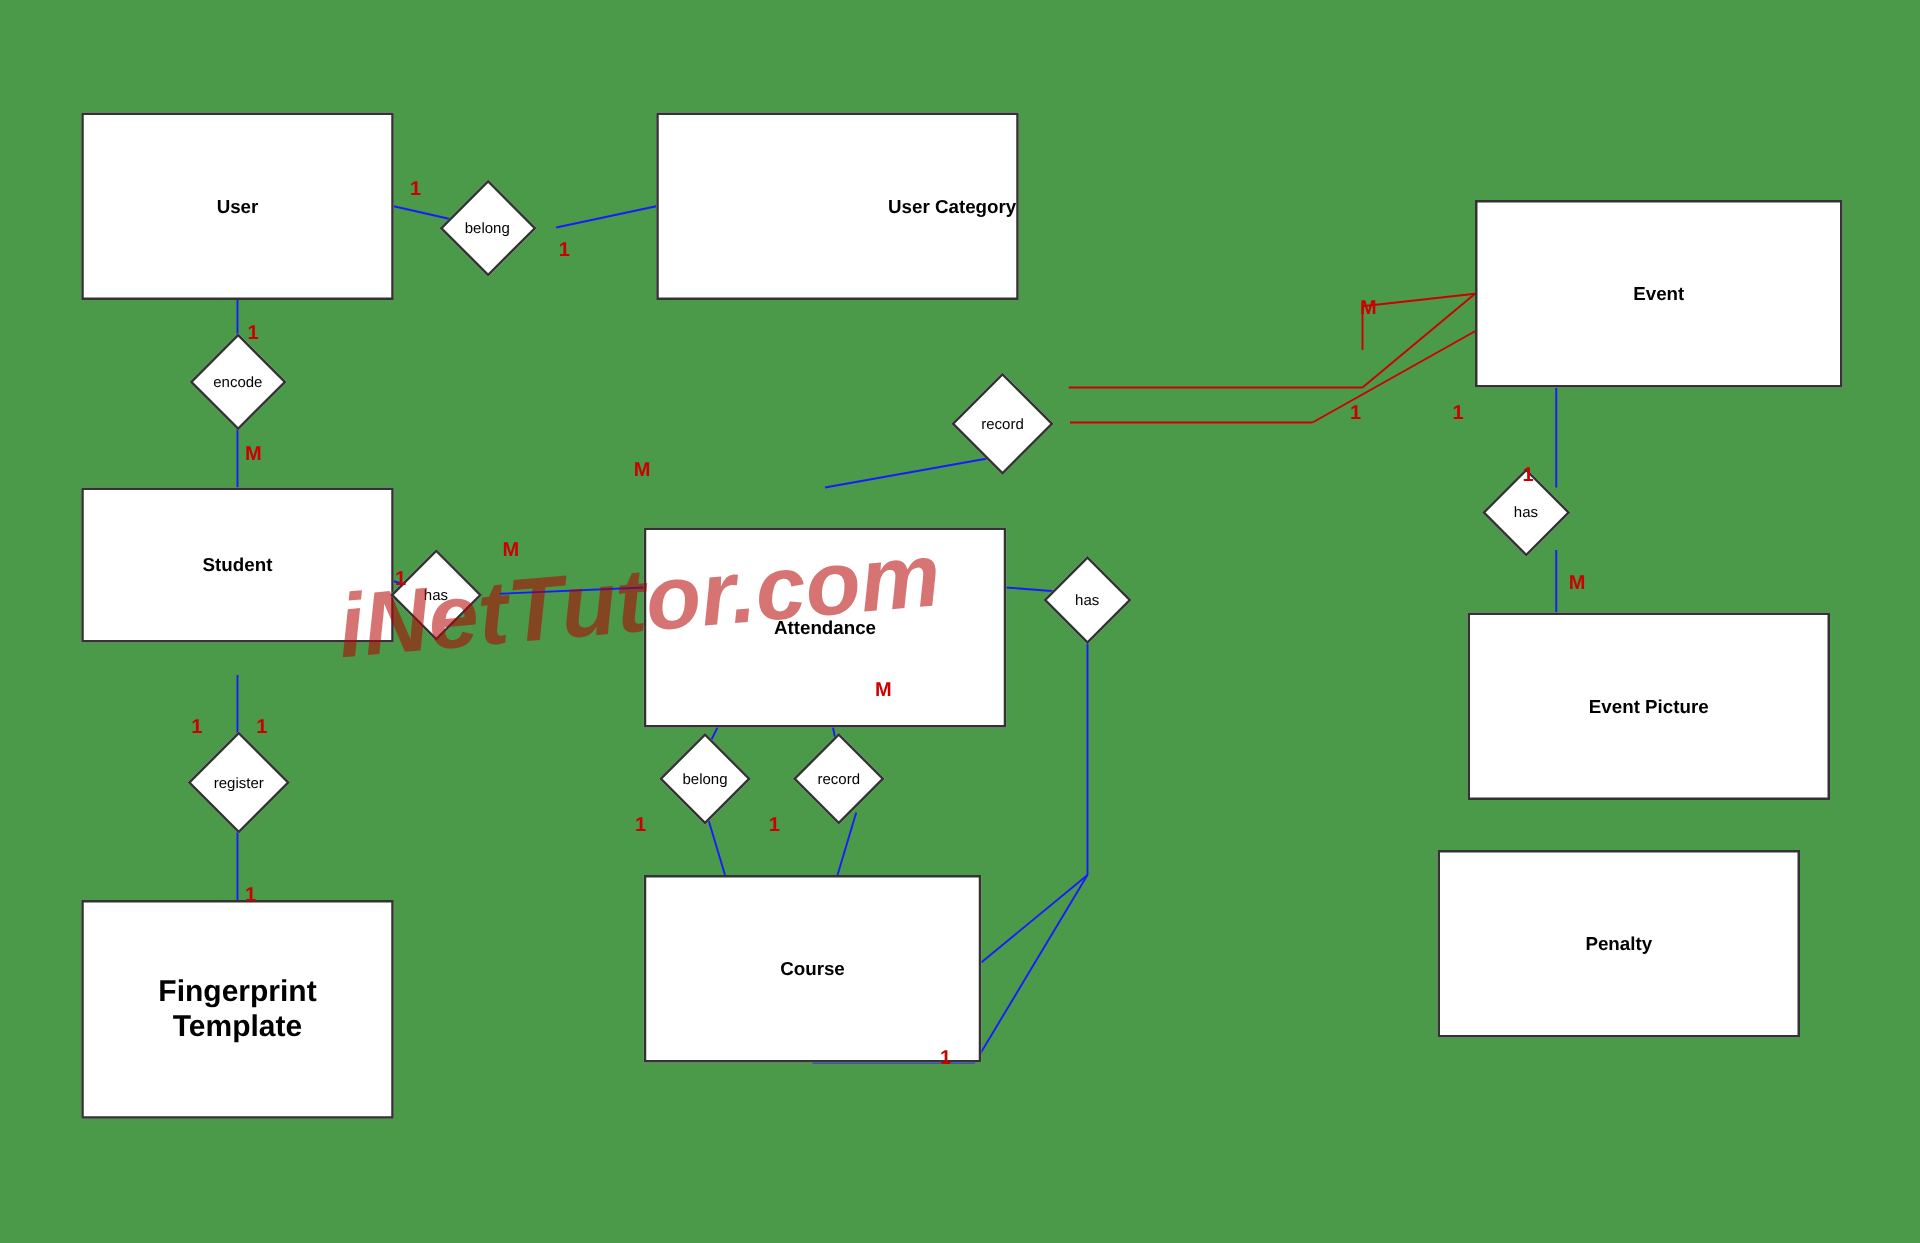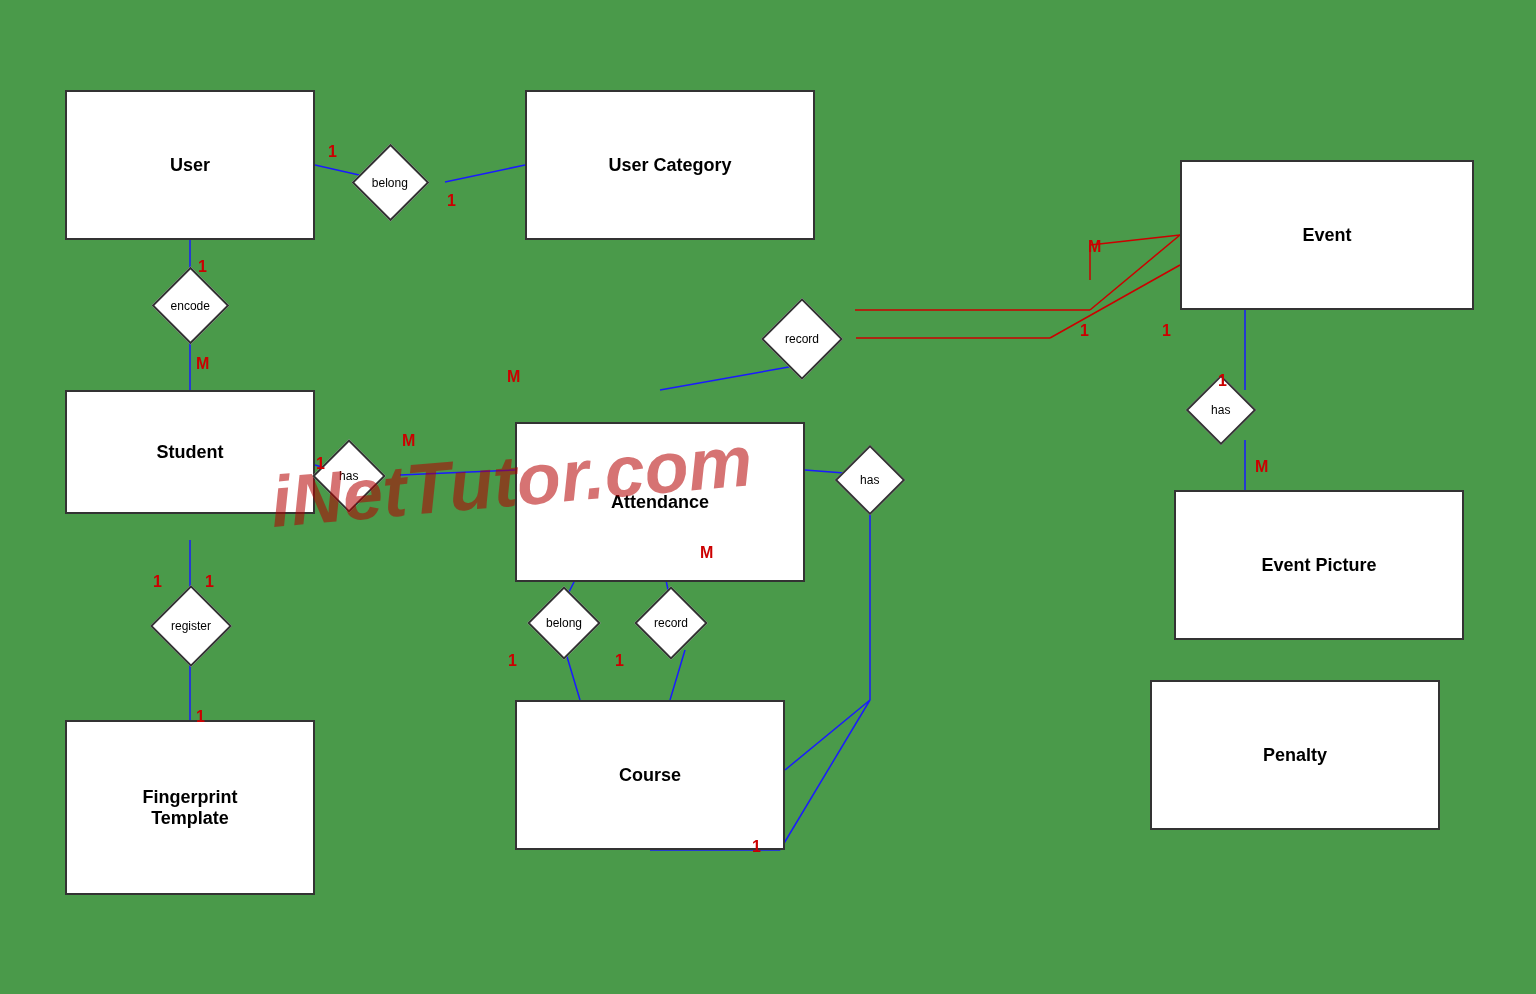--- a/index.html
+++ b/index.html
@@ -19,21 +19,21 @@
     
     .entity {
       position: absolute;
       background: white;
       border: 2px solid #333;
       display: flex;
       align-items: center;
       justify-content: center;
       text-align: center;
       font-weight: bold;
-      font-size: 18px;
+      font-size: 15px;
     }
     
     .relationship {
       position: absolute;
       background: white;
       border: 2px solid #333;
       transform: rotate(45deg);
       display: flex;
       align-items: center;
       justify-content: center;
@@ -126,21 +126,21 @@
     <line x1="780" y1="850" x2="870" y2="700" stroke="#1a1aff" stroke-width="1.5"></line>
 
     <line x1="855" y1="310" x2="1090" y2="310" stroke="#cc0000" stroke-width="1.5"></line>
     <line x1="1090" y1="310" x2="1180" y2="235" stroke="#cc0000" stroke-width="1.5"></line>
   </svg>
 
   <div class="entity" style="left:65px; top:90px; width:250px; height:150px;">
     <span>User</span>
   </div>
 
-  <div class="entity" style="left:525px; top:90px; width:290px; height:150px;">
+  <div class="entity" style="left:525px; top:90px; width:290px; height:150px;justify-content:flex-end;">
     <span>User Category</span>
   </div>
 
   <div class="entity" style="left:1180px; top:160px; width:294px; height:150px;">
     <span>Event</span>
   </div>
 
   <div class="entity" style="left:65px; top:390px; width:250px; height:124px;">
     <span>Student</span>
   </div>
@@ -150,21 +150,21 @@
   </div>
 
   <div class="entity" style="left:1174px; top:490px; width:290px; height:150px;">
     <span>Event Picture</span>
   </div>
 
   <div class="entity" style="left:1150px; top:680px; width:290px; height:150px;">
     <span>Penalty</span>
   </div>
 
-  <div class="entity" style="left:65px; top:720px; width:250px; height:175px; font-size:18px;">
+  <div class="entity" style="left:65px; top:720px; width:250px; height:175px; font-size:24px;">
     <span style="white-space:pre-line; text-align:center;">Fingerprint
 Template</span>
   </div>
 
   <div class="entity" style="left:515px; top:700px; width:270px; height:150px;">
     <span>Course</span>
   </div>
 
   <div class="relationship" style="left:363px; top:155px; width:55px; height:55px;">
     <span class="relationship-label" style="font-size:12px;">belong</span>

